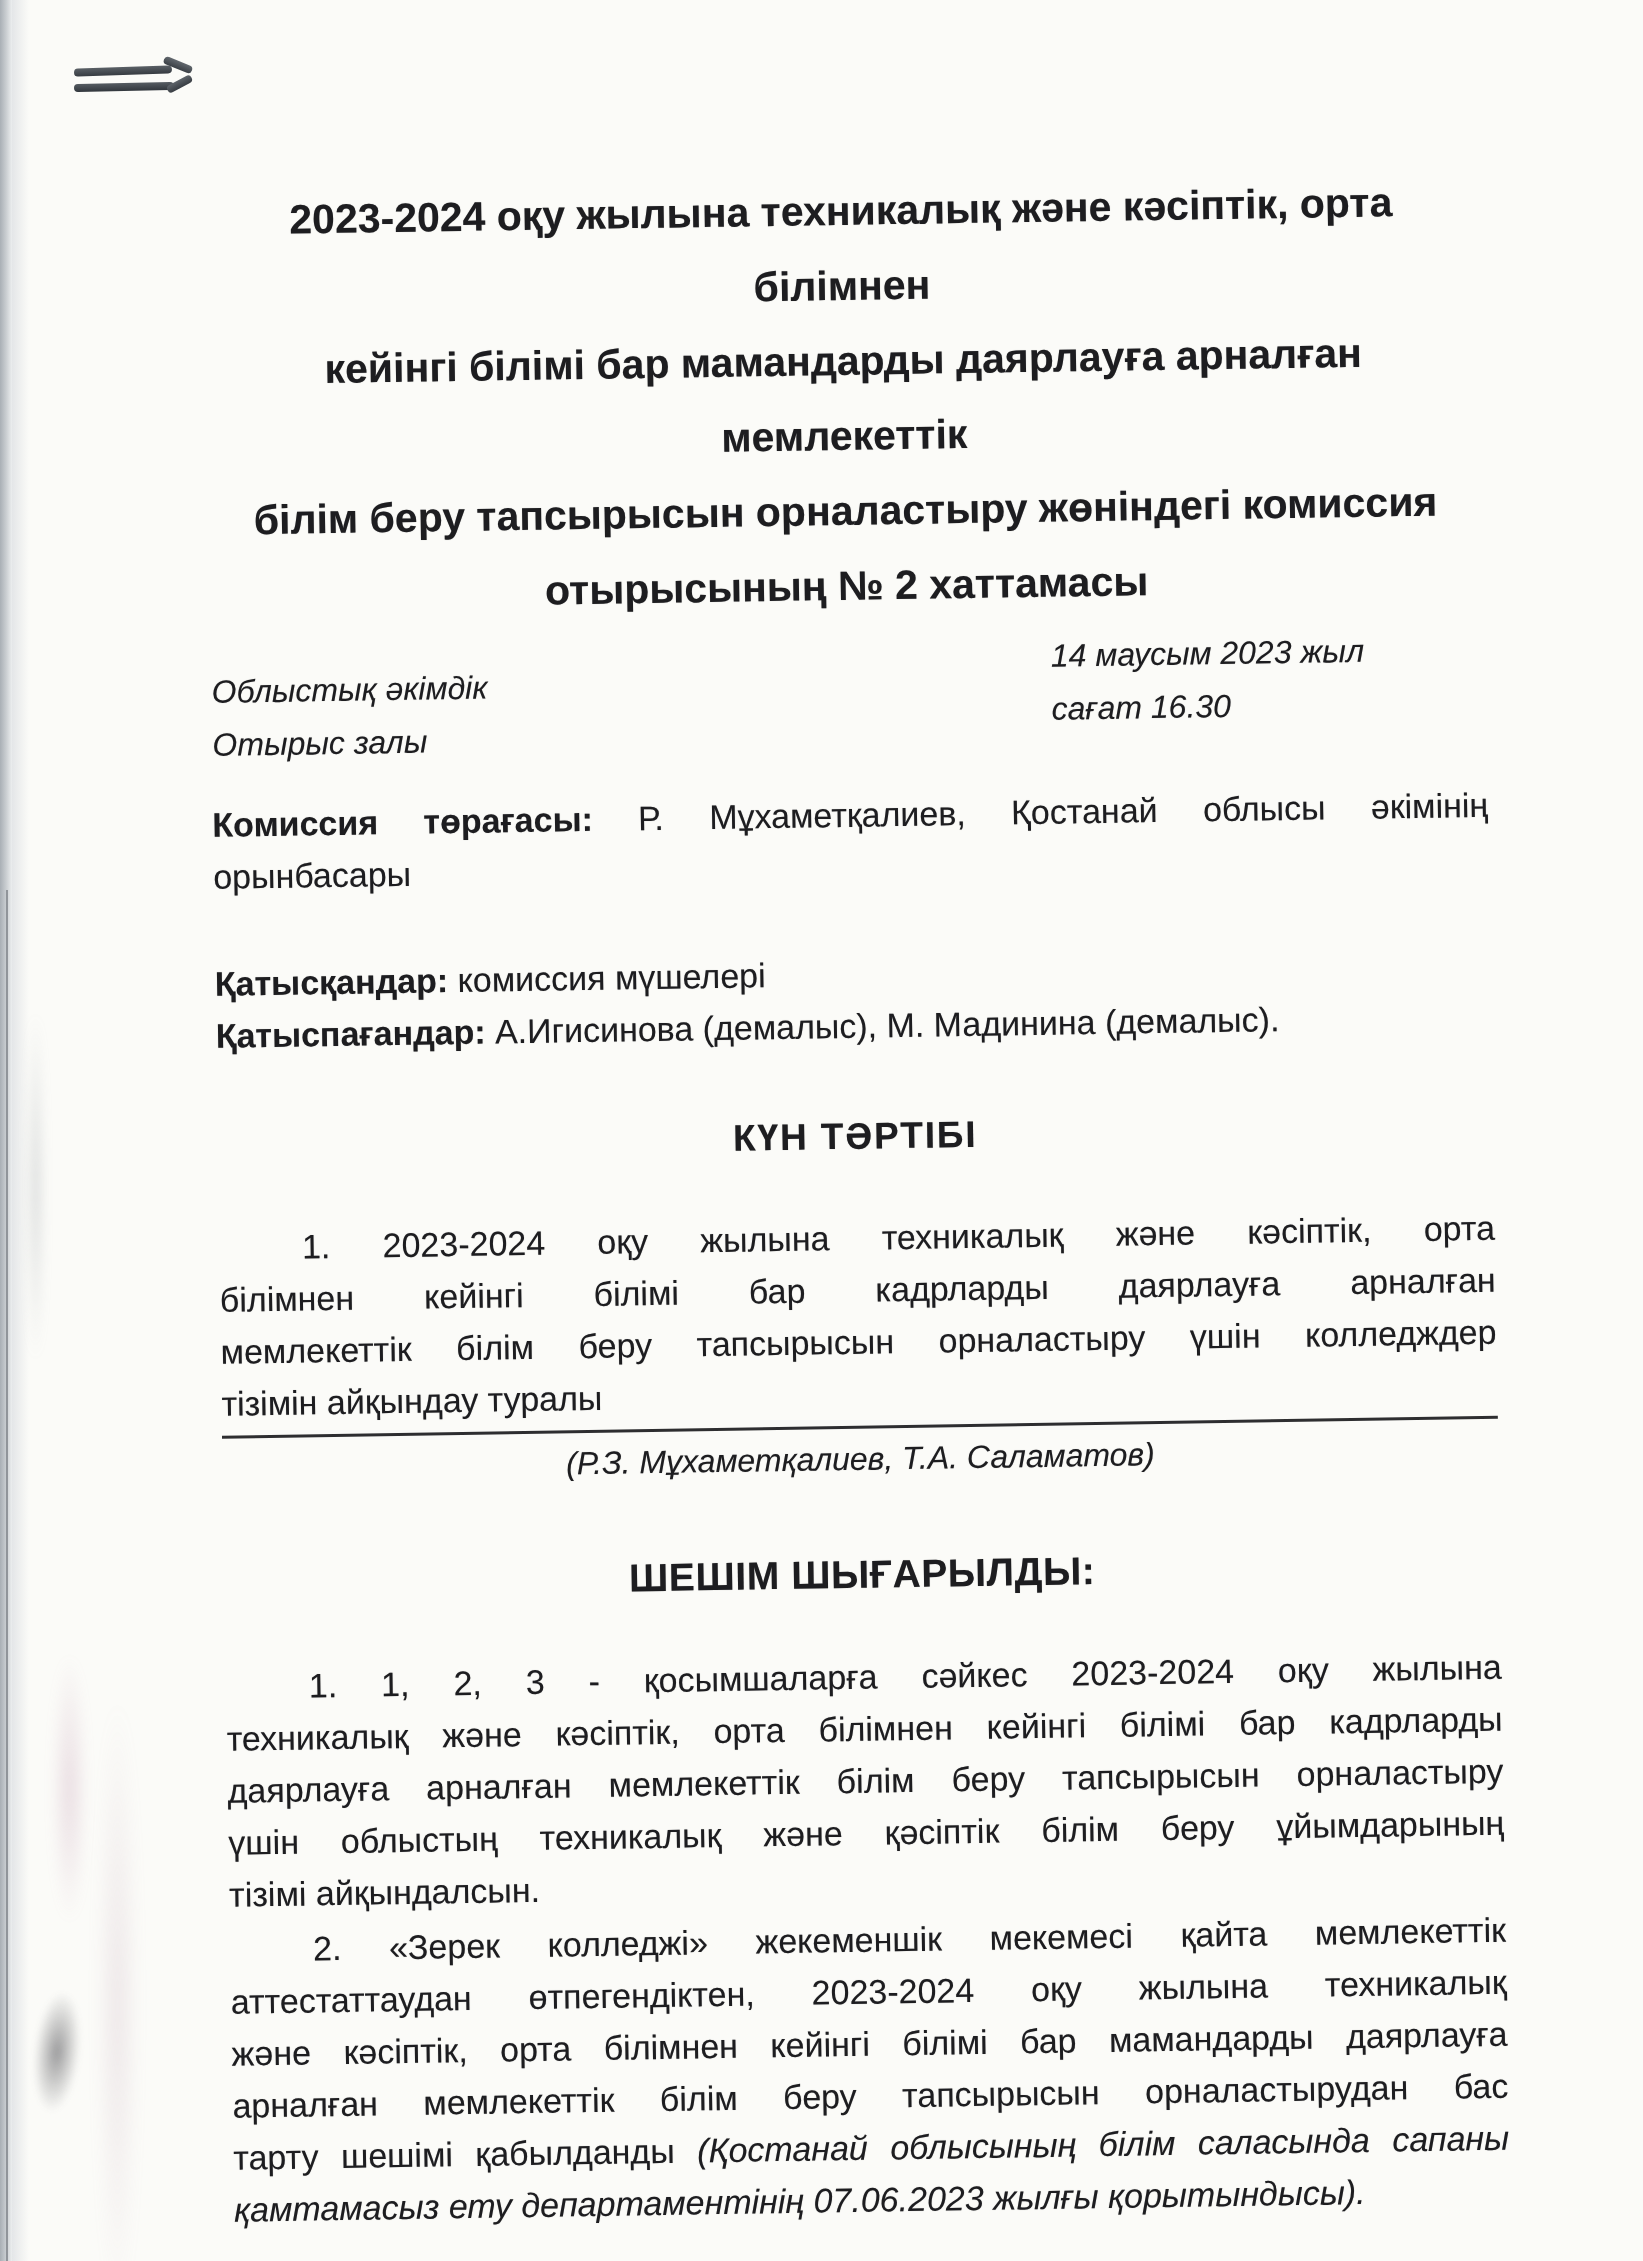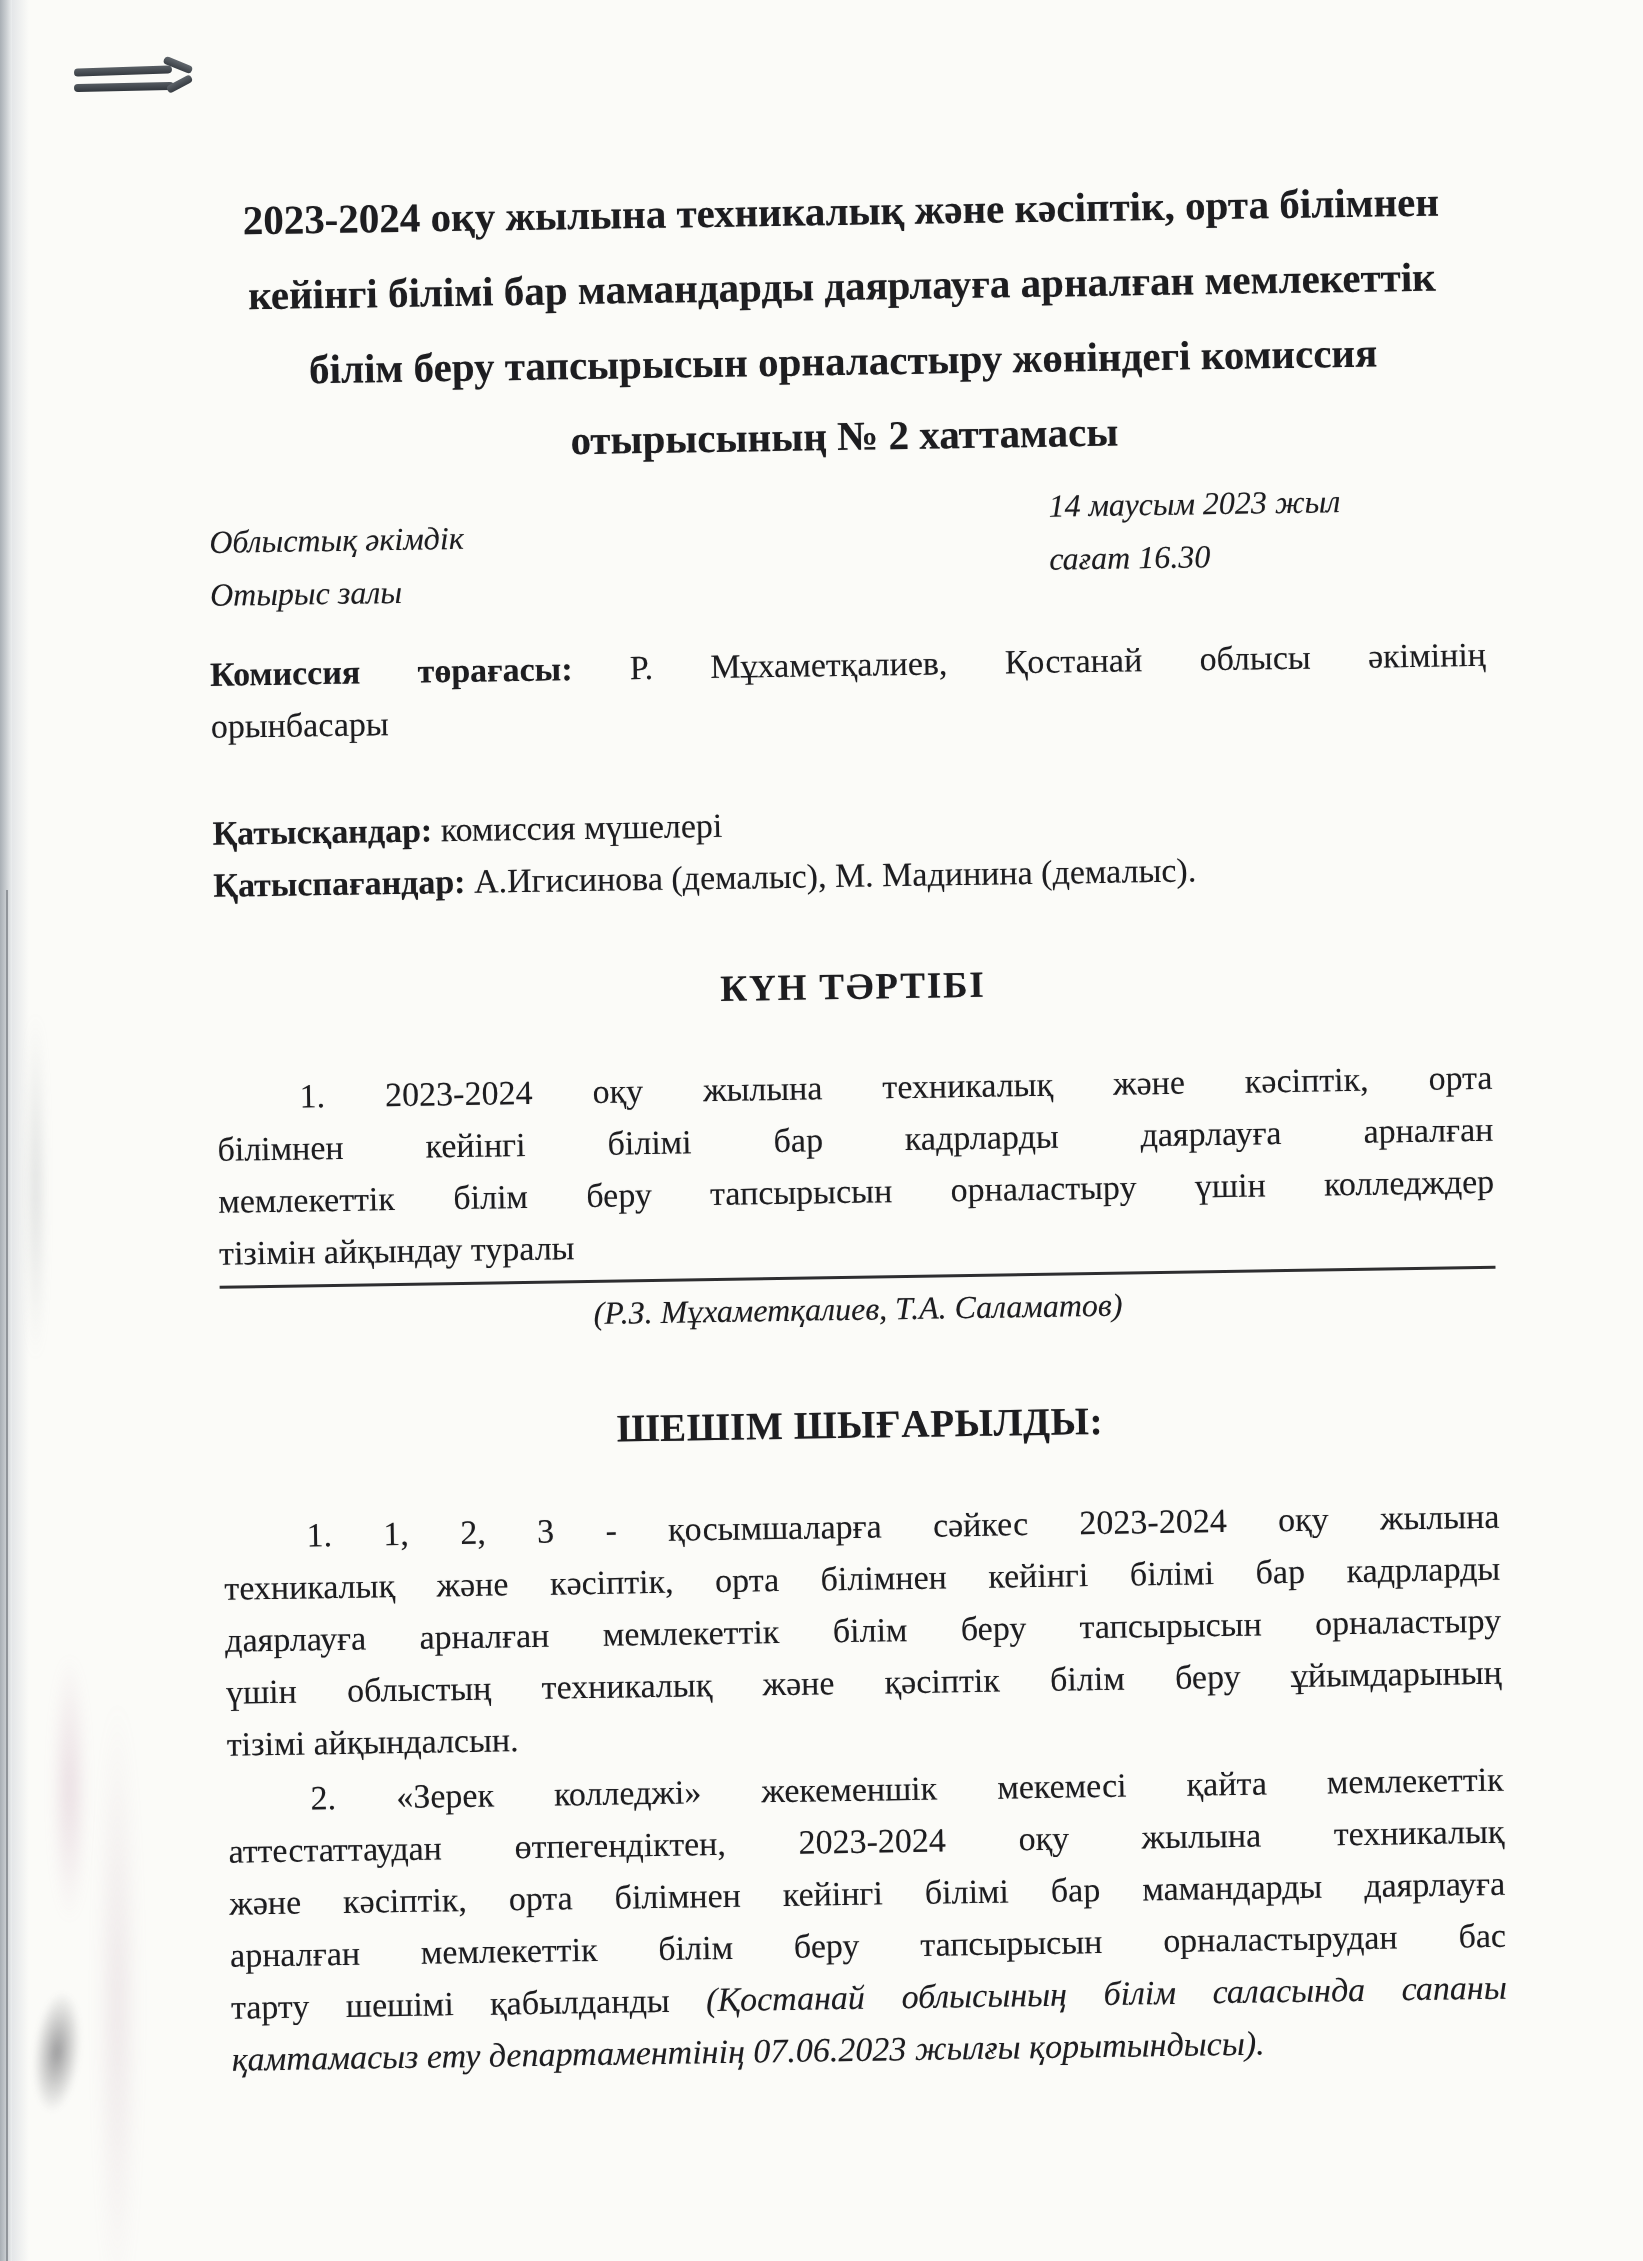--- a/index.html
+++ b/index.html
@@ -1,19 +1,19 @@
 <!DOCTYPE html>
 <html style="--ink: #1d1d20; --paper: #fbfbf8;font-size:10.3px"><head>
 <meta charset="utf-8">
 <style>
   html,body { margin:0; padding:0; background:#e8e8e8; }
   .page {
     position:relative; width:1644px; height:2261px;
     background:#fbfbf8; overflow:hidden;
-    font-family:Liberation Serif, serif;
+    font-family:Liberation Sans, sans-serif;
     color:var(--ink,#1d1d20);
   }
   
   .edge-band {
     position:absolute; left:0; top:0; width:11.6px; height:2261px;
     background:linear-gradient(to right,#a9afb5,#ccd0d3 55%,#eceeef);
   }
   .edge-fade {
     position:absolute; left:11.6px; top:0; width:17px; height:2261px;
     background:linear-gradient(to right,#e4e6e8,rgba(251,251,248,0));

